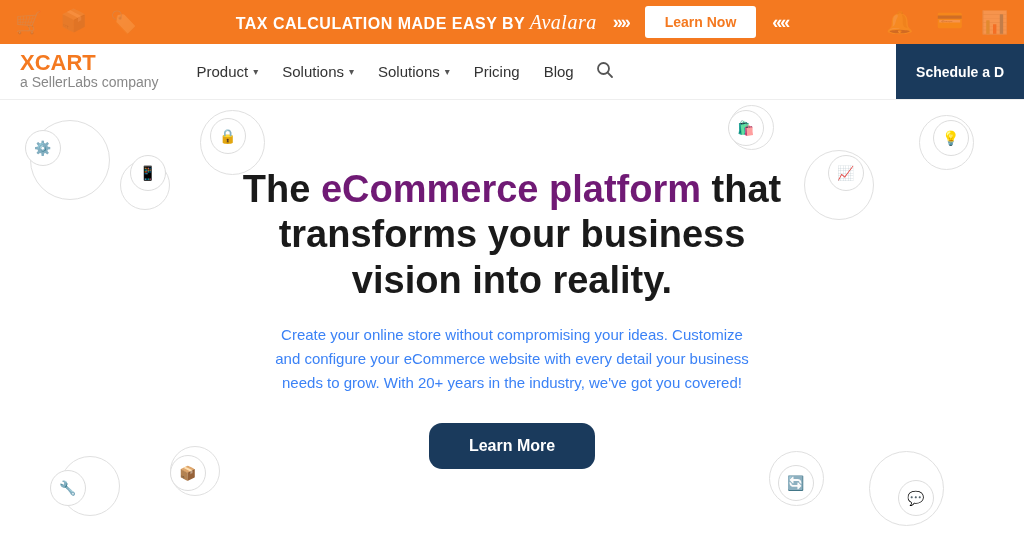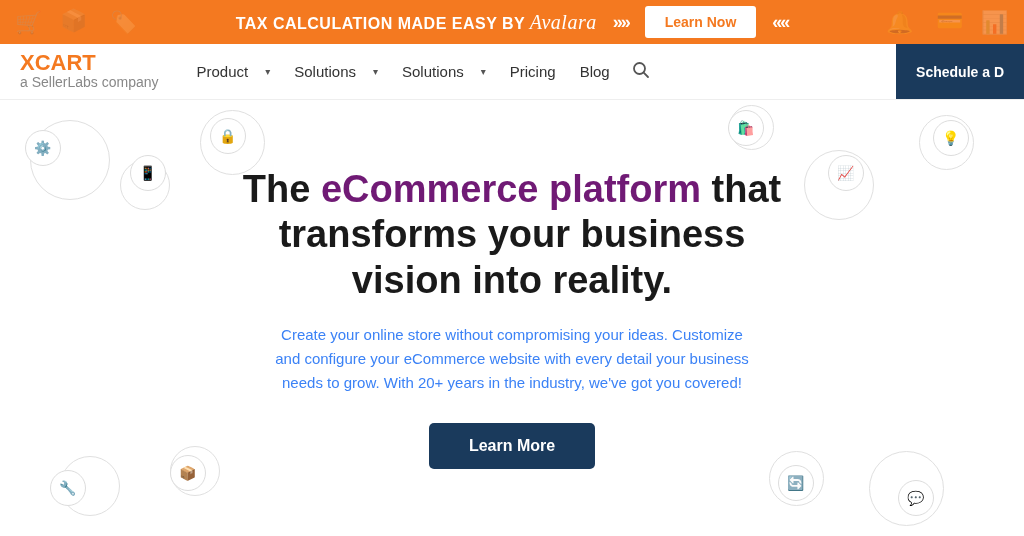--- a/index.html
+++ b/index.html
@@ -87,21 +87,21 @@
     }
     .nav-items {
       display: flex;
       align-items: center;
       gap: 4px;
       flex: 1;
     }
     .nav-item {
       display: flex;
       align-items: center;
-      gap: 17px;
+      gap: 5px;
       padding: 8px 10px;
       font-size: 15px;
       color: #333;
       cursor: pointer;
       font-weight: 500;
     }
     .nav-chevron {
       font-size: 10px;
       color: #555;
     }
@@ -174,21 +174,21 @@
       margin: 0 auto 28px;
     }
     .learn-more-btn {
       background: #1a3a5c;
       color: #fff;
       padding: 14px 40px;
       font-size: 16px;
       font-weight: 600;
       cursor: pointer;
       border: none;
-      border-radius: 5px;
+      border-radius: 13px;
       display: inline-block;
     }
 
     
     .hero-icon {
       position: absolute;
       width: 36px;
       height: 36px;
       border-radius: 50%;
       border: 1px solid #ddd;

